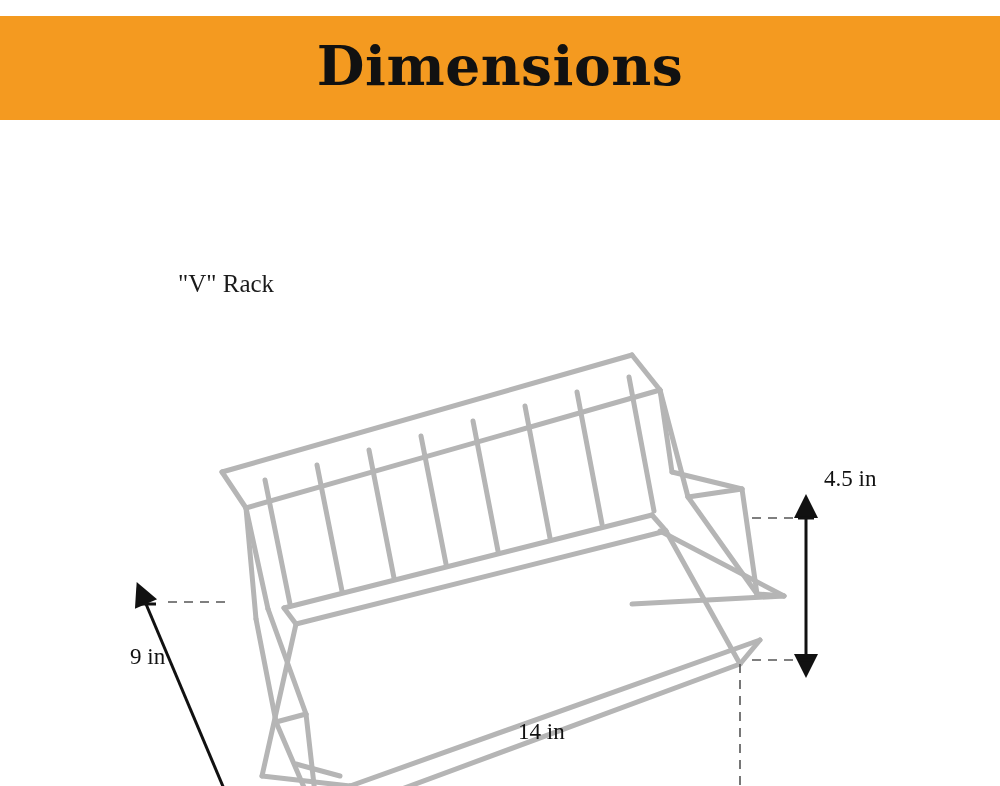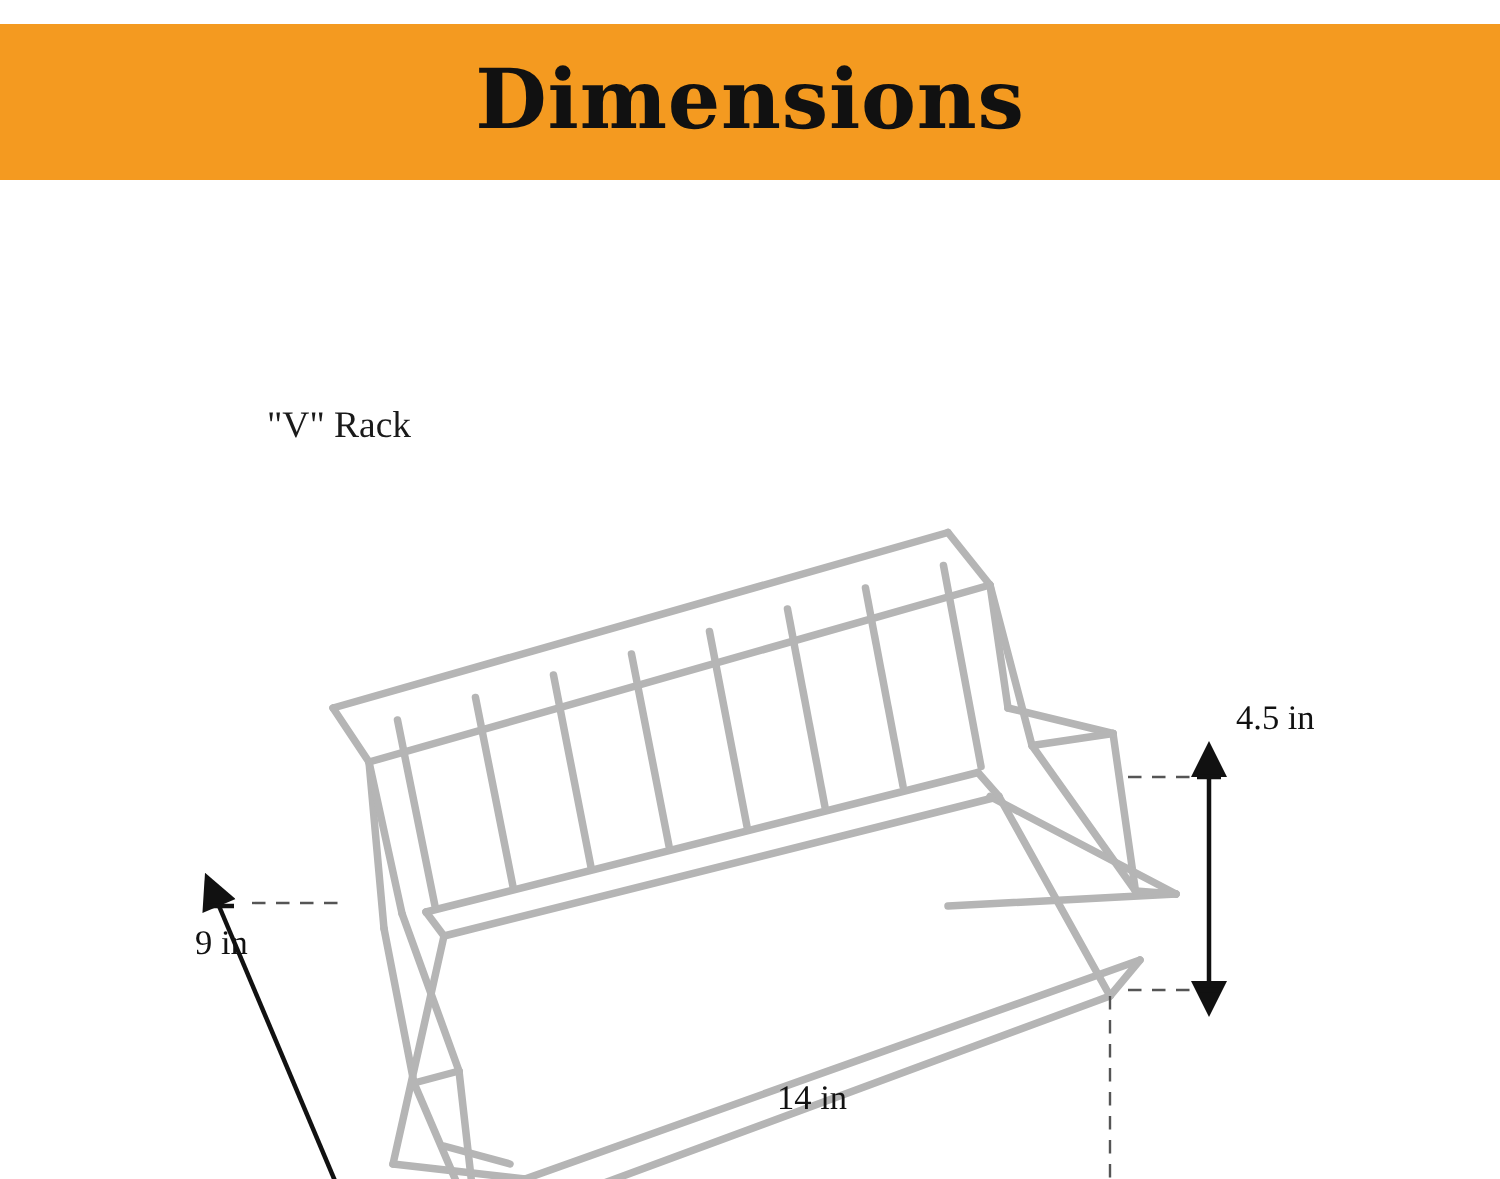--- a/index.html
+++ b/index.html
@@ -73,21 +73,21 @@
     left: 824px;
     top: 362px;
     text-align: right;
   }
   .dim-w {  
     left: 518px;
     top: 615px;
   }
   .dim-d {  
     left: 130px;
-    top: 512px;
+    top: 540px;
   }
   svg.art {
     position: absolute;
     left: 0;
     top: 0;
     width: 1000px;
     height: 682px;
   }
 </style>
 </head>

